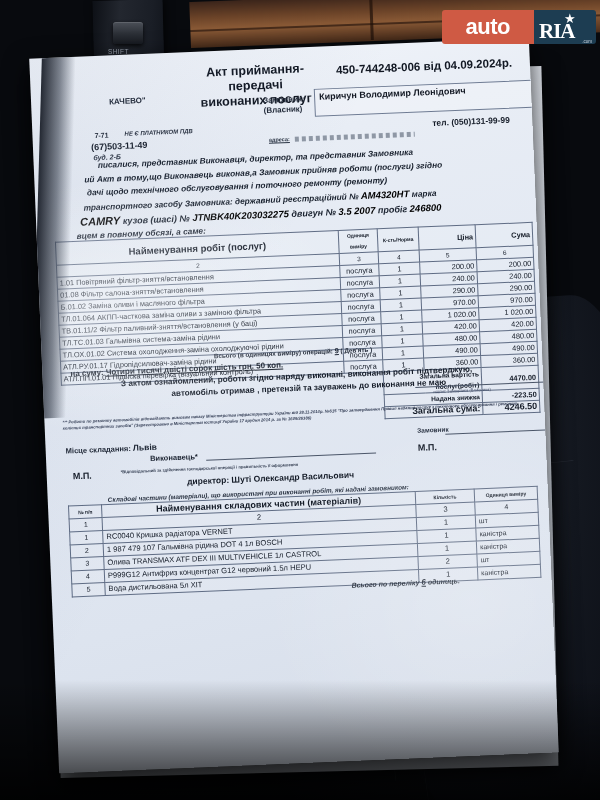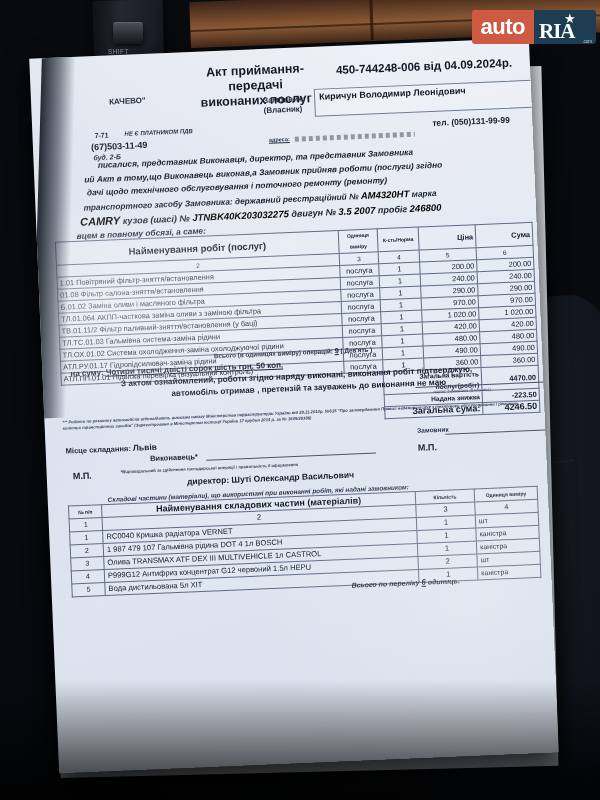--- a/index.html
+++ b/index.html
@@ -283,21 +283,21 @@
   .m-small{font-size:5px;line-height:5.5px;font-weight:700;text-align:center;}
   .vsogo2{
     position:absolute;left:300px;top:535px;font-size:7px;font-style:italic;font-weight:700;color:#1d2532;
   }
   .vsogo2 u{text-decoration:underline;font-size:8px;}
 
   
   .wm{position:absolute;right:4px;top:10px;display:flex;align-items:stretch;height:34px;}
   .wm-auto{
     background:#cf5a44;color:#fff;font-size:22px;font-weight:700;
-    padding:0 9px;display:flex;align-items:center;border-radius:3px 0 0 3px;
+    padding:0 24px;display:flex;align-items:center;border-radius:3px 0 0 3px;
     font-family:"Liberation Sans",sans-serif;letter-spacing:-.5px;
   }
   .wm-ria{
     background:#1d3d52;color:#fff;width:62px;position:relative;border-radius:0 3px 3px 0;
   }
   .wm-ria .r{
     position:absolute;left:5px;top:9px;font-size:21px;font-weight:700;letter-spacing:-1px;
     font-family:"Liberation Serif",serif;
   }
   .wm-ria .star{position:absolute;left:30px;top:1px;font-size:13px;color:#fff;}

